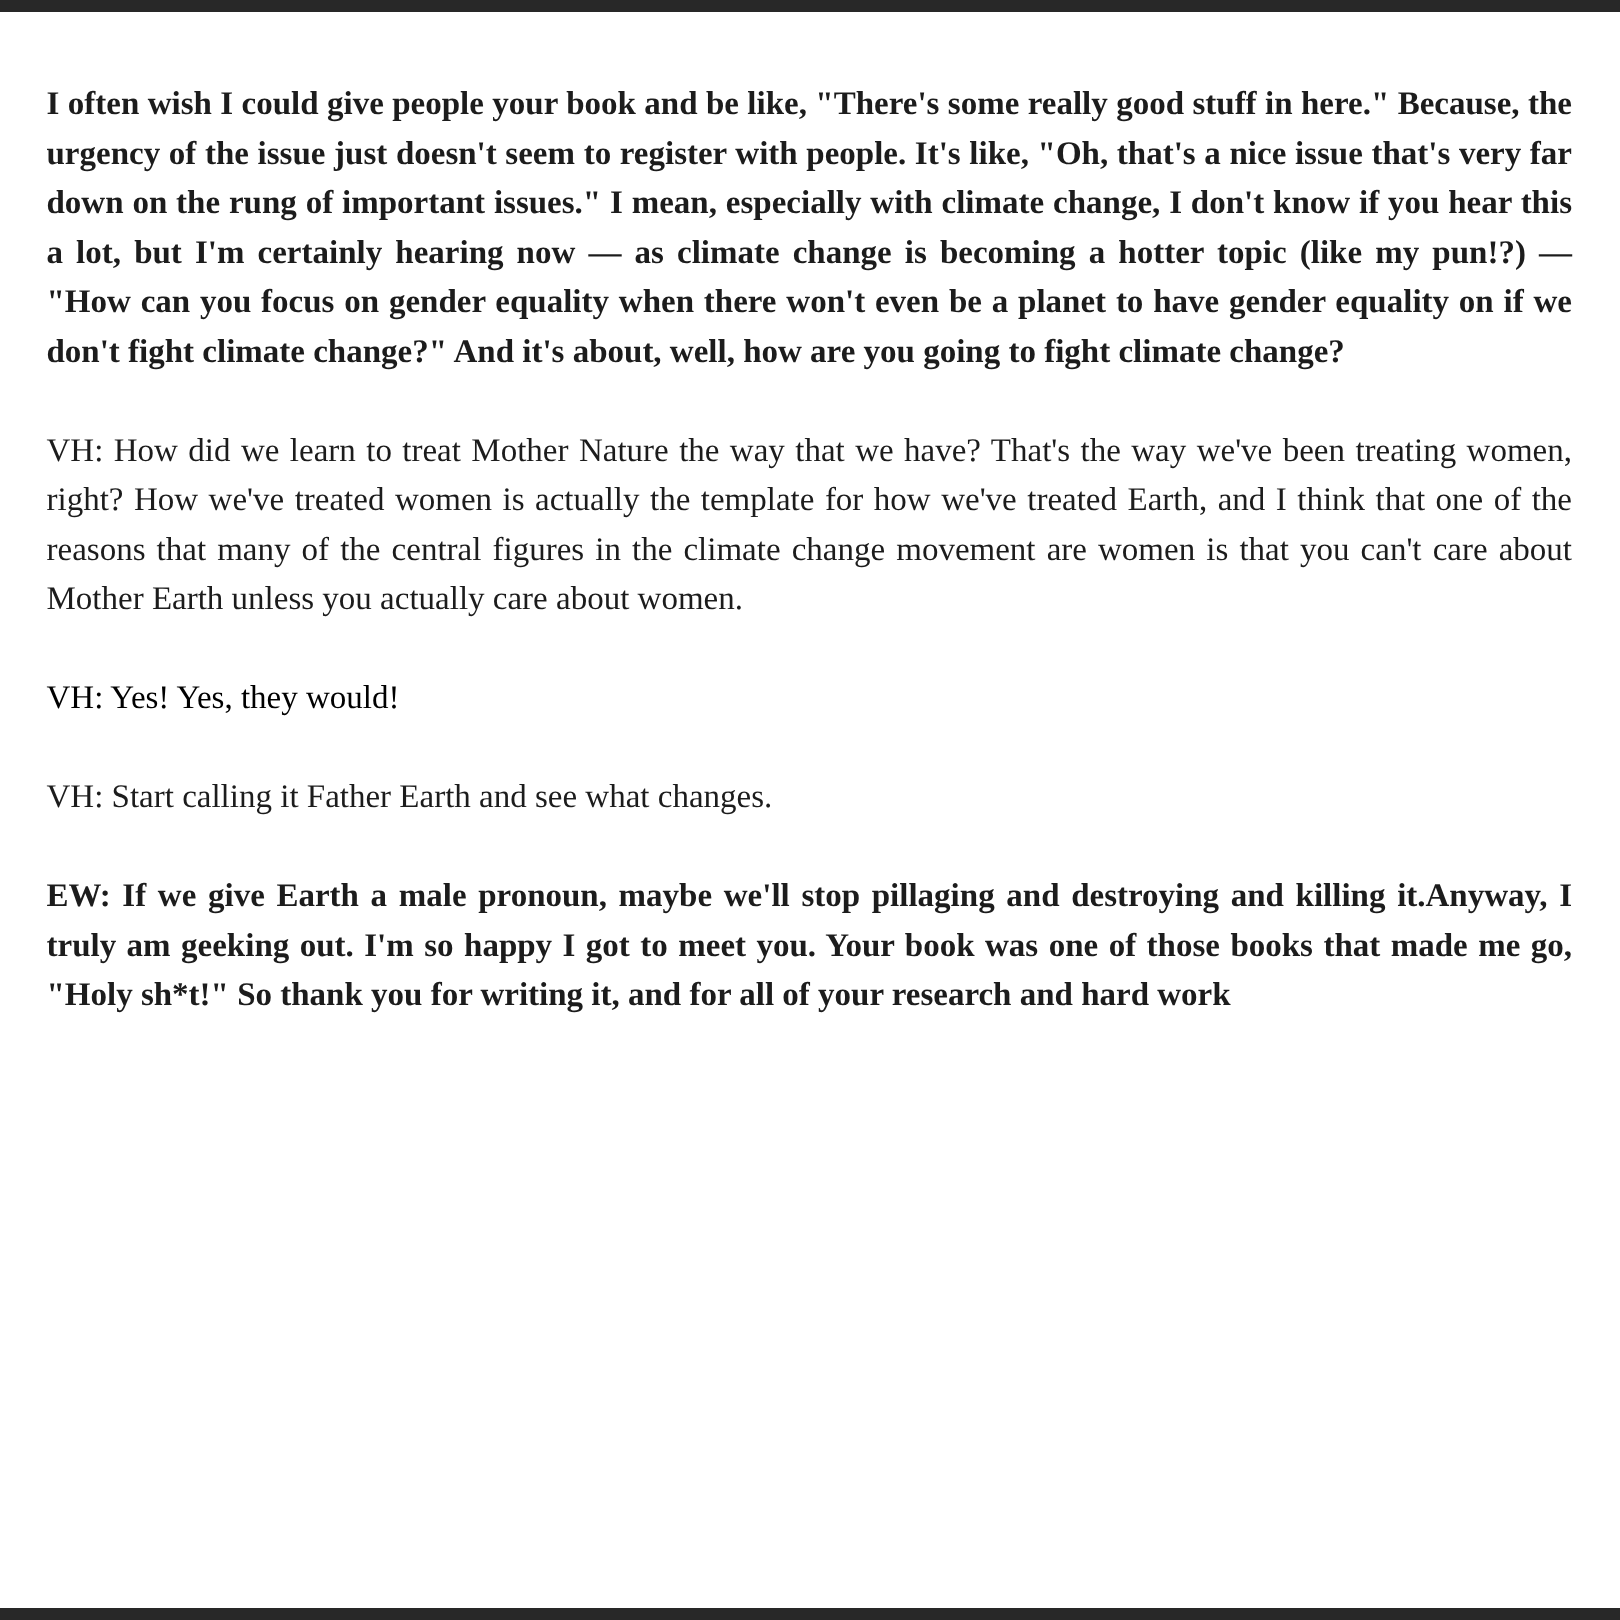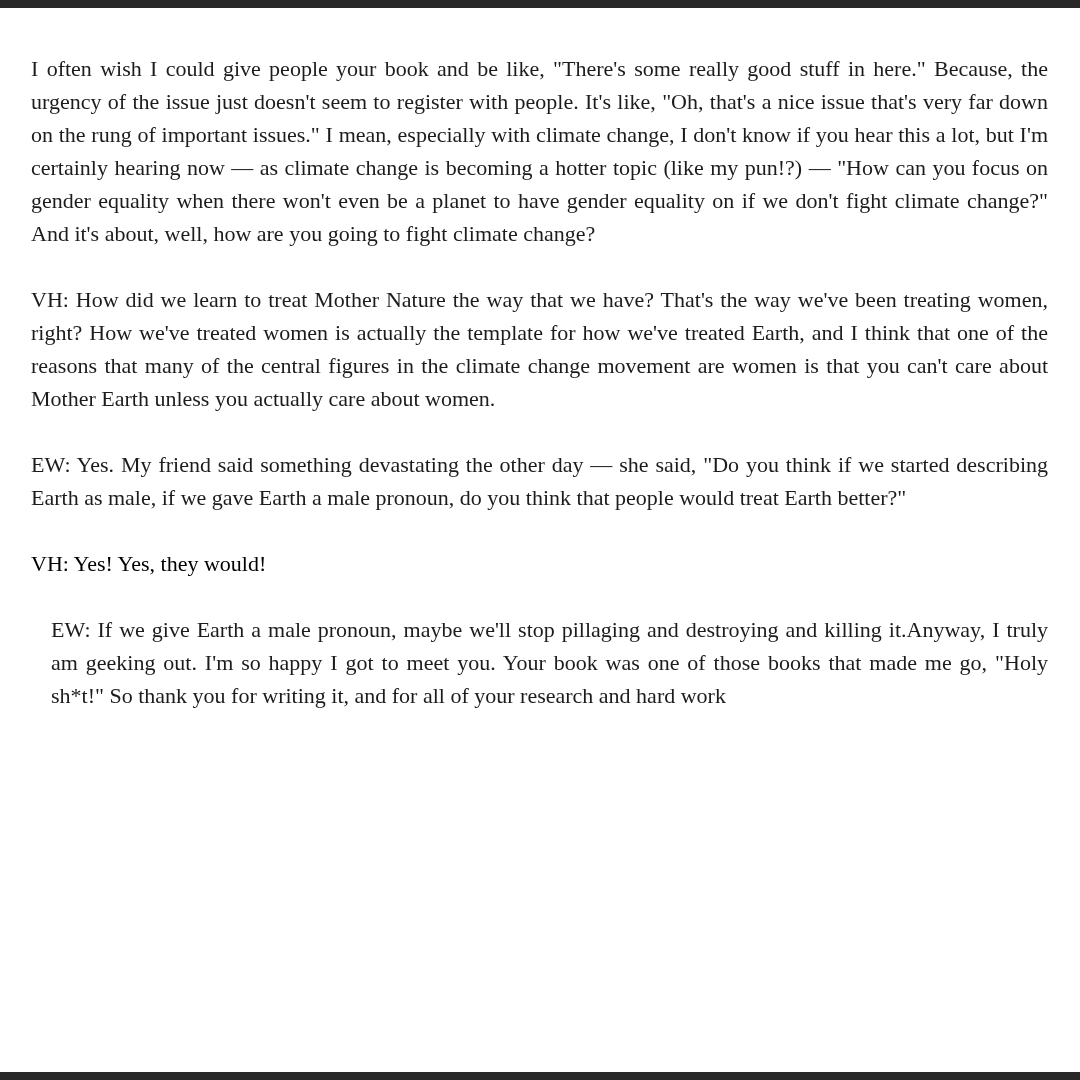--- a/index.html
+++ b/index.html
@@ -31,29 +31,29 @@
   }
   .transcript p {
     margin: 0 0 33px 0;
     font-size: 22px;
     line-height: 33px;
     color: #1c1c1c;
     text-align: justify;
     font-weight: normal;
   }
   .transcript p.bold {
-    font-weight: normal;
+    font-weight: bold;
   }
 </style>
 </head>
 <body style="background: rgb(255, 255, 255);">
 
 <div class="letterbox-bar top" style="background: rgb(40, 40, 40);"></div>
 
 <main class="transcript">
     <p class="bold" style="color: rgb(28, 28, 28);">I often wish I could give people your book and be like, "There's some really good stuff in here." Because, the urgency of the issue just doesn't seem to register with people. It's like, "Oh, that's a nice issue that's very far down on the rung of important issues." I mean, especially with climate change, I don't know if you hear this a lot, but I'm certainly hearing now — as climate change is becoming a hotter topic (like my pun!?) — "How can you focus on gender equality when there won't even be a planet to have gender equality on if we don't fight climate change?" And it's about, well, how are you going to fight climate change?</p>
     <p style="color: rgb(28, 28, 28);">VH: How did we learn to treat Mother Nature the way that we have? That's the way we've been treating women, right? How we've treated women is actually the template for how we've treated Earth, and I think that one of the reasons that many of the central figures in the climate change movement are women is that you can't care about Mother Earth unless you actually care about women.</p>
-    <p style="color: rgb(28, 28, 28);">EW: Yes. My friend said something devastating the other day — she said, "Do you think if we started describing Earth as male, if we gave Earth a male pronoun, do you think that people would treat Earth better?"</p>
     <p style="color: #000000;">VH: Yes! Yes, they would!</p>
-    <p class="bold" style="color: rgb(28, 28, 28); margin-left: 20px;">EW: If we give Earth a male pronoun, maybe we'll stop pillaging and destroying and killing it.Anyway, I truly am geeking out. I'm so happy I got to meet you. Your book was one of those books that made me go, "Holy sh*t!" So thank you for writing it, and for all of your research and hard work</p>
+    <p style="color: rgb(28, 28, 28);">VH: Start calling it Father Earth and see what changes.</p>
+    <p class="bold" style="color: rgb(28, 28, 28);">EW: If we give Earth a male pronoun, maybe we'll stop pillaging and destroying and killing it.Anyway, I truly am geeking out. I'm so happy I got to meet you. Your book was one of those books that made me go, "Holy sh*t!" So thank you for writing it, and for all of your research and hard work</p>
   </main>
 
 <div class="letterbox-bar bottom" style="background: rgb(40, 40, 40);"></div>
 
 </body></html>

